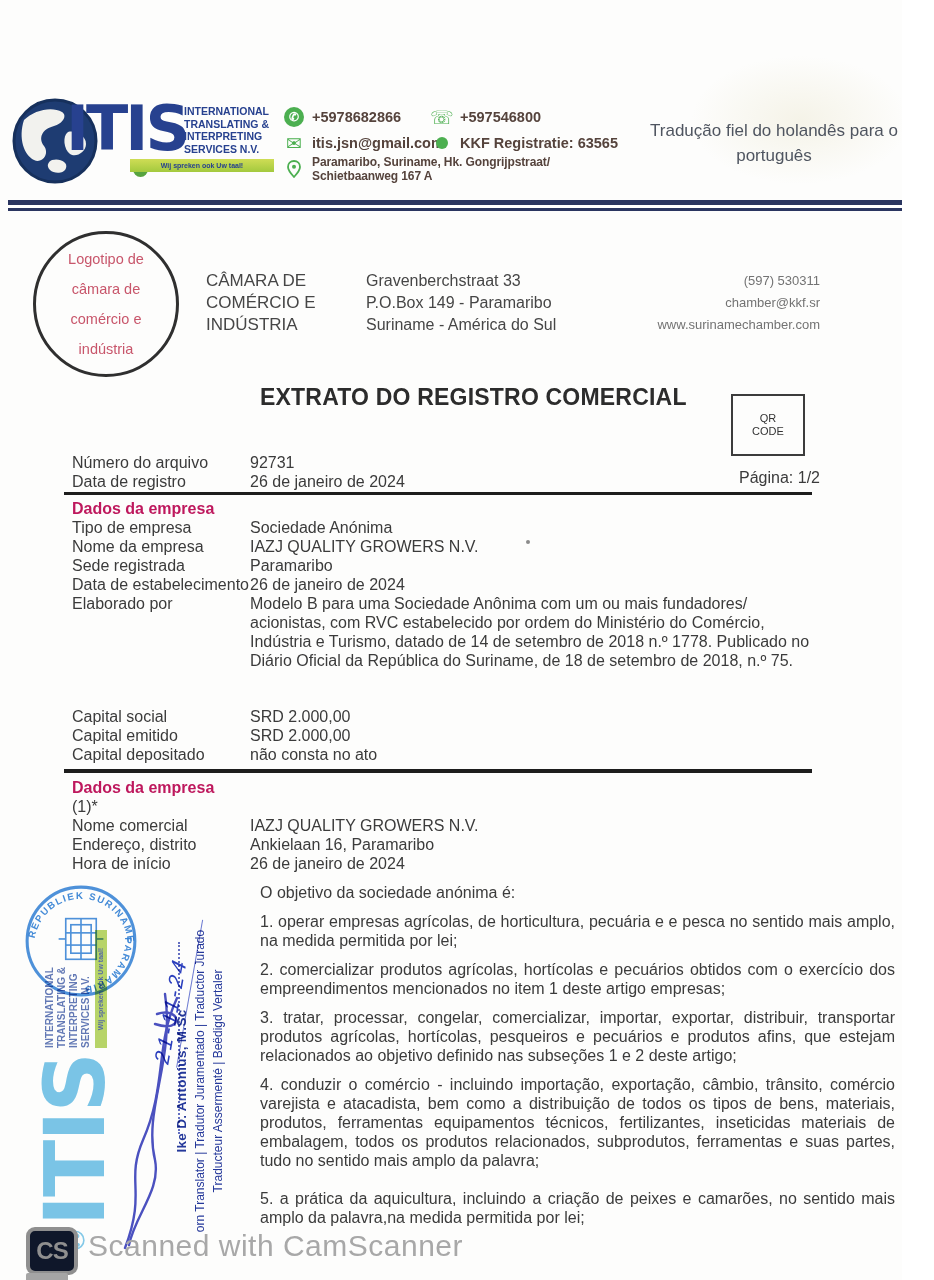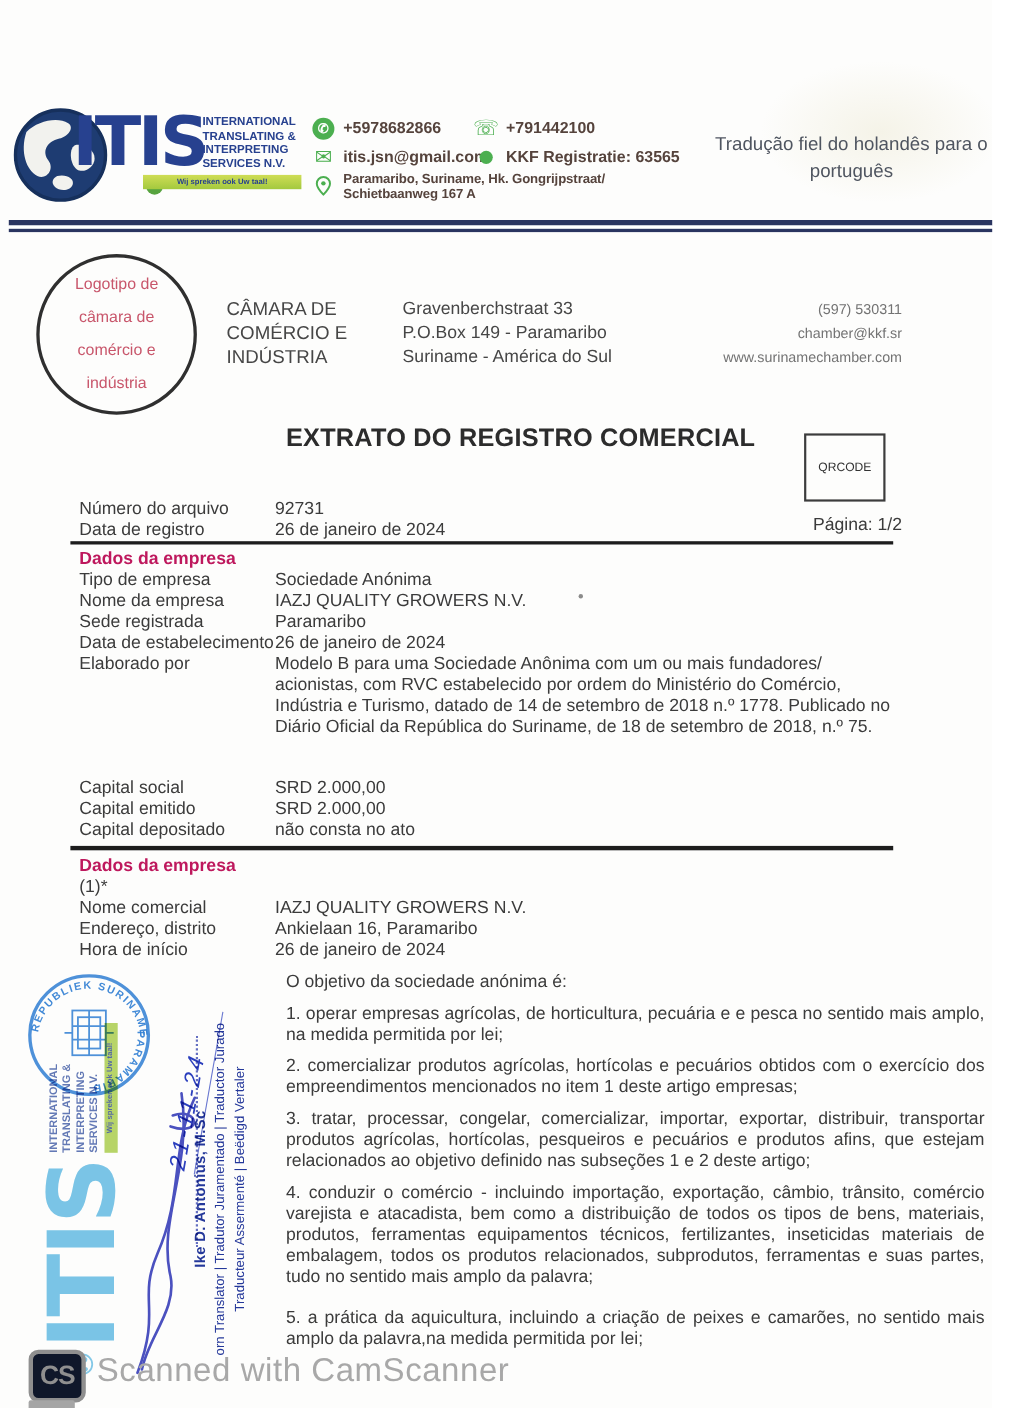--- a/index.html
+++ b/index.html
@@ -42,21 +42,21 @@
   .chamber-circle{left:33px;top:231px;width:140px;height:140px;border:3px solid #2f2f2f;border-radius:50%;
     display:flex;flex-direction:column;align-items:center;justify-content:center;
     font-size:14.5px;line-height:19px;color:#c8566b;text-align:center;gap:11px;}
   .chamber-name{left:206px;top:270px;font-size:17px;line-height:22px;color:#464646;}
   .chamber-addr{left:366px;top:270px;font-size:16px;line-height:22px;color:#464646;}
   .chamber-contact{left:590px;top:270px;width:230px;text-align:right;font-size:13px;line-height:22px;color:#737373;}
 
   
   .doc-title{left:260px;top:384px;font-size:23px;font-weight:bold;color:#2c2c2c;letter-spacing:0.2px;}
   .qr-box{left:731px;top:394px;width:70px;height:58px;border:2px solid #3c3c3c;
-    display:flex;align-items:center;justify-content:center;
+    display:flex;flex-direction:column;align-items:center;justify-content:center;
     font-size:11px;line-height:13px;color:#333;}
 
   
   .meta{left:72px;top:453px;width:740px;font-size:16px;line-height:19px;}
   .frow{display:flex;}
   .flbl{width:178px;flex:none;}
   .fval{flex:1;}
   .page-label{left:700px;top:469px;width:120px;text-align:right;font-size:16px;color:#3b3b3b;}
   .hr1{left:64px;top:492px;width:748px;height:3px;background:#1d1d1d;}
   .hr2{left:64px;top:769px;width:748px;height:3.5px;background:#1d1d1d;}
@@ -131,21 +131,21 @@
 
   <div class="abs contact">
     <div class="crow">
       <span class="cicon">
           <span class="wa-badge">✆</span>
         </span>
       <span class="c1">+5978682866</span>
       <span class="cicon">
           <span class="glyph-green">☏</span>
         </span>
-      <span>+791442100</span>
+      <span>+597546800</span>
     </div>
     <div class="crow">
       <span class="cicon">
           <span class="glyph-green">✉</span>
         </span>
       <span class="c1">itis.jsn@gmail.com</span>
       <span class="cicon">
           <span class="green-dot"></span>
         </span>
       <span>KKF Registratie: 63565</span>

